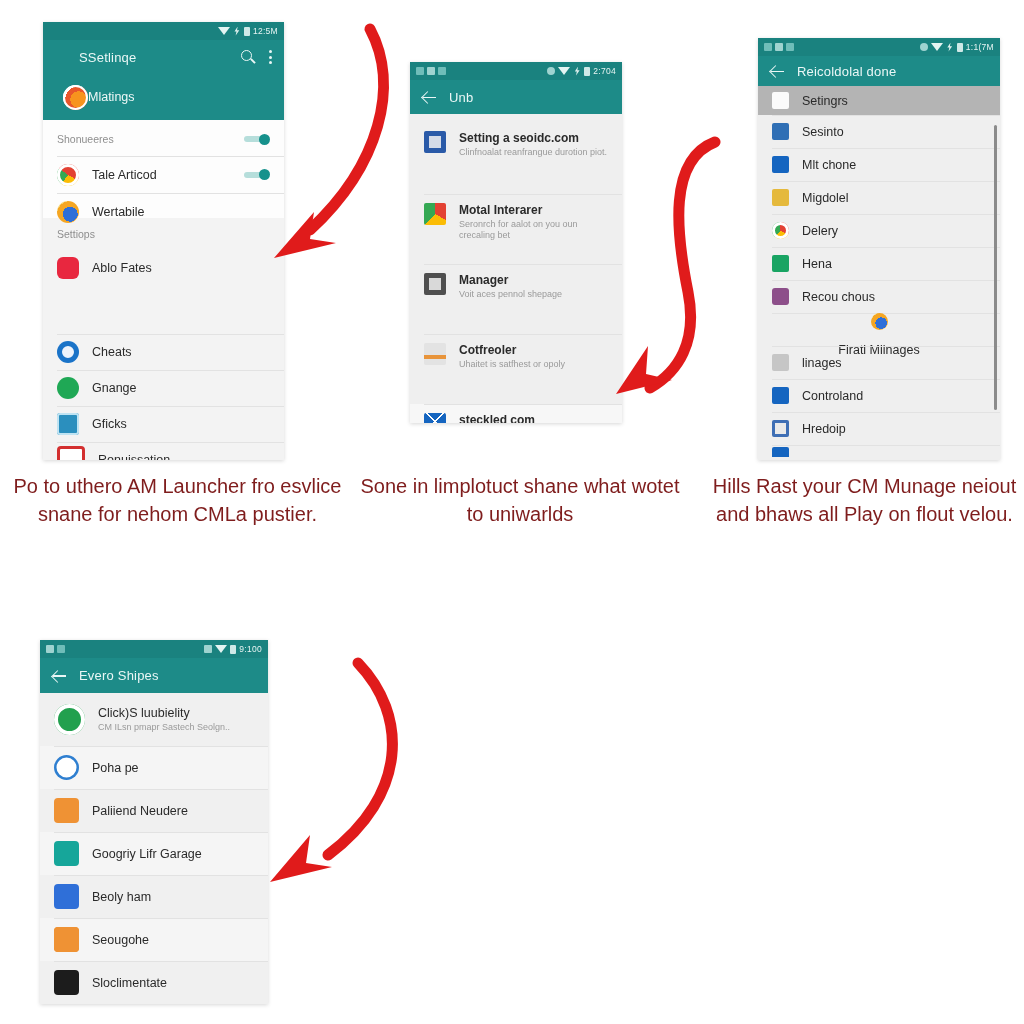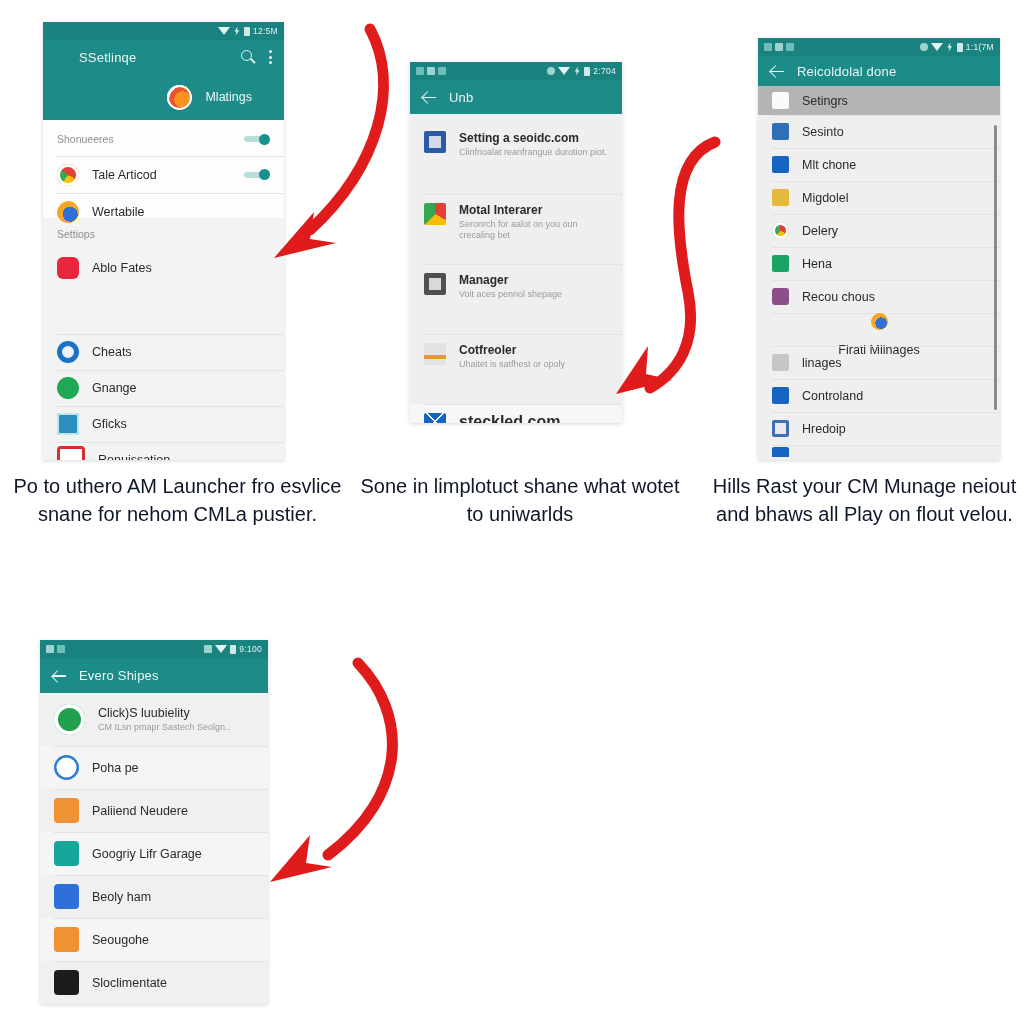--- a/index.html
+++ b/index.html
@@ -54,21 +54,21 @@
   .ic{width:22px;height:22px;border-radius:4px;flex:none;position:relative;}
   .ic.circle{border-radius:50%;}
 
   .sectionhdr{font-size:10.5px;color:#8e8e8e;padding:0 14px;display:flex;align-items:center;}
 
   .toggle{margin-left:auto;width:26px;height:11px;position:relative;flex:none;}
   .toggle i{position:absolute;left:0;top:2.5px;width:24px;height:6px;border-radius:4px;background:#b6dedb;}
   .toggle b{position:absolute;right:0;top:0;width:11px;height:11px;border-radius:50%;background:#16918c;}
 
   
-  .caption{position:absolute;text-align:center;color:#0f172a;font-size:20px;line-height:1.42;}
+  .caption{position:absolute;text-align:center;color:#7f1d1d;font-size:20px;line-height:1.42;}
 
   
   .vscroll{position:absolute;width:3px;border-radius:2px;background:#8b8b8b;}
 
   svg.arrow{position:absolute;overflow:visible;}
 </style>
 </head>
 <body>
 
 <div class="stage">
@@ -87,21 +87,21 @@
       <span class="title">SSetlinqe</span>
       <span class="spacer"></span>
       <span class="search-ic"></span>
       <span class="kebab">
           <i></i>
           <i></i>
           <i></i>
         </span>
     </div>
 
-    <div style="background:#1d8b88;height:46px;display:flex;align-items:center;gap:13px;padding:0 32px;justify-content:flex-end;">
+    <div style="background:#1d8b88;height:46px;display:flex;align-items:center;padding:0 20px;">
       <span class="ic circle" style="width:25px;height:25px;background:
               radial-gradient(circle at 62% 58%, #f7931e 0 38%, #e8562a 38% 62%, #ffffff 62% 100%);
               box-shadow:0 0 0 2px #ffffff inset;"></span>
       <span style="font-size:12.5px;color:#eef8f7;">Mlatings</span>
     </div>
 
     <div class="list" style="background:#fdfdfd;height:96px;padding-top:2px;">
       <div class="row" style="height:34px;">
         <span class="sectionhdr" style="padding:0;">Shonueeres</span>
         <span class="toggle">
@@ -201,21 +201,21 @@
         <span class="txtcol">
           <span class="label" style="font-weight:bold;font-size:12px;">Cotfreoler</span>
           <span class="sub">Uhaitet is satfhest or opoly</span>
         </span>
       </div>
       <div class="row" style="height:61px;align-items:flex-start;padding-top:9px;background:#f7f7f7;">
         <span class="ic" style="background:#1565c0;border-radius:2px;
                      background-image:linear-gradient(135deg,transparent 42%,#ffffff 42% 46%,transparent 46%),
                                       linear-gradient(-135deg,transparent 42%,#ffffff 42% 46%,transparent 46%);"></span>
         <span class="txtcol">
-          <span class="label" style="font-weight:bold;font-size:16px;">steckled com</span>
+          <span class="label" style="font-weight:bold;font-size:12px;">steckled com</span>
 
         </span>
       </div>
     </div>
   </div>
 
   <div class="phone" style="left:758px;top:38px;width:242px;height:422px;background:#efefef;">
     <div class="statusbar" style="background:#1a827f;">
       <span class="sb-left">
         <span class="sb-sq dk"></span>

